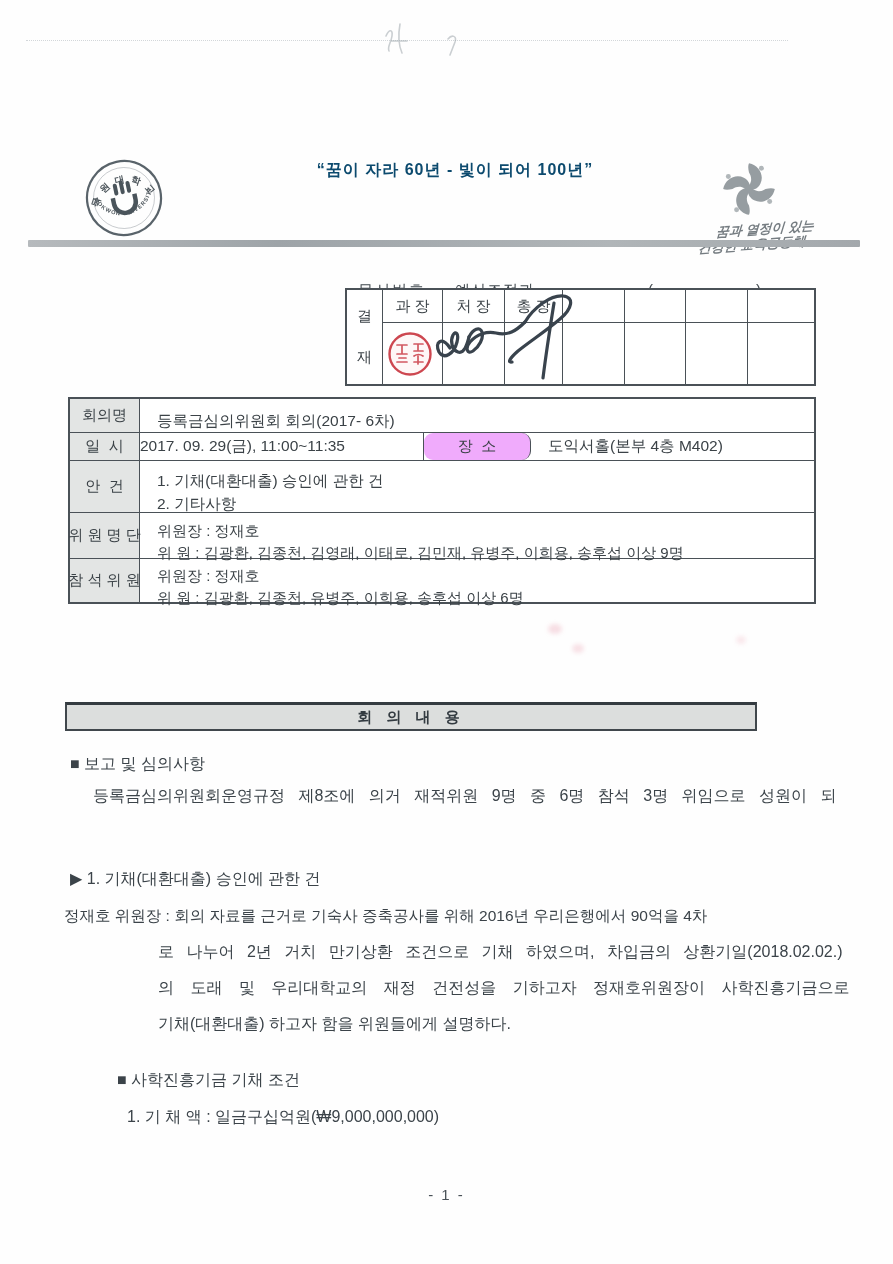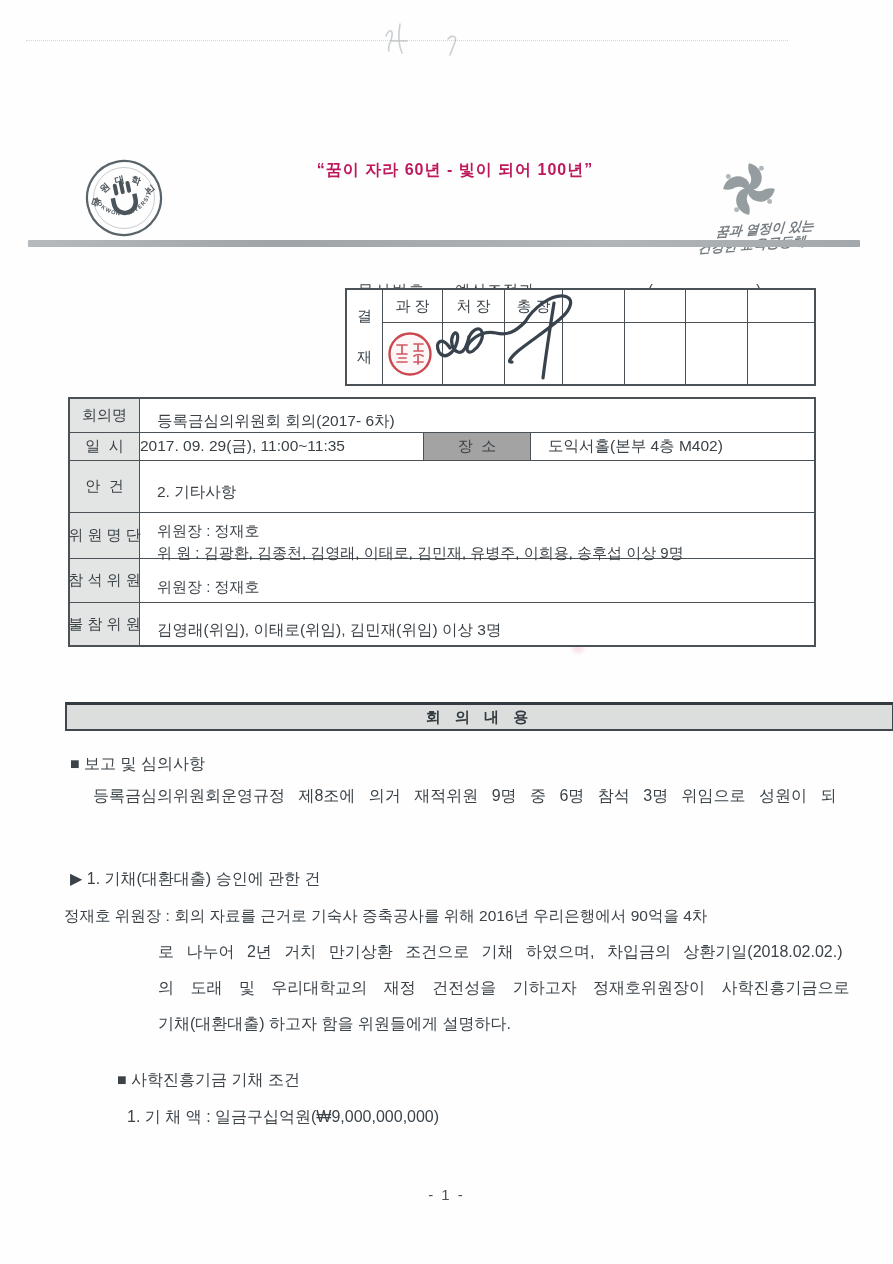--- a/index.html
+++ b/index.html
@@ -10,21 +10,21 @@
   }
   .abs{position:absolute; white-space:nowrap;}
 
   
   .dotted-line{position:absolute; top:40px; left:26px; width:762px; height:0;
     border-top:1px dotted #c5cbcf; opacity:.75;}
   .smudge{position:absolute; border-radius:50%; filter:blur(2px);}
 
   
   .slogan{position:absolute; left:240px; top:160px; width:430px; text-align:center;
-    font-size:16px; font-weight:bold; letter-spacing:1px; color:#be185d;}
+    font-size:16px; font-weight:bold; letter-spacing:1px; color:#0c4a6e;}
   .doc-title{position:absolute; left:240px; top:186px; width:430px; text-align:center;
     font-size:37px; font-weight:bold; letter-spacing:8px; color:#49525a;}
   .gray-rule{position:absolute; left:28px; top:240px; width:832px; height:7px;
     background:linear-gradient(90deg,#b6babd,#9ea4a8 30%,#b0b5b8 70%,#a3a8ac); border-radius:1px;}
   .logo-callig{position:absolute; font-size:13px; font-weight:bold; font-style:italic;
     color:#767d82; transform:rotate(-4deg) skewX(-8deg);}
 
   
   .docnum{font-size:15px; color:#3f474d; top:259px;margin-top:22px;}
 
@@ -45,26 +45,26 @@
     border:2px solid #4a5157; background:#fff; font-size:15.5px; color:#3b4247;}
   .itr{display:flex; border-top:1.5px solid #4a5157; box-sizing:border-box;}
   .itr:first-child{border-top:none;}
   .lbl{width:69px; flex:0 0 69px; background:#e3e5e4; border-right:1.5px solid #4a5157;
     display:flex; align-items:center; justify-content:center; text-align:center;
     font-size:15px; white-space:pre;}
   .val{flex:1; display:flex; flex-direction:column; justify-content:center;
     padding:15px 8px 3px 17px; line-height:1.45; white-space:nowrap;}
   .dtcell{flex:0 0 283px; display:flex; align-items:center; 
     border-right:1.5px solid #4a5157; white-space:nowrap;}
-  .placelbl{flex:0 0 106px; background:#a3a3a3; border-right:1.5px solid #4a5157;
-    display:flex; align-items:center; justify-content:center; font-size:15px; white-space:pre;}
+  .placelbl{flex:0 0 106px; background:#f0abfc; border-right:1.5px solid #4a5157;
+    display:flex; align-items:center; justify-content:center; font-size:15px; white-space:pre;border-radius:9px;}
   .placeval{flex:1; display:flex; align-items:center; padding-left:17px; white-space:nowrap;}
 
   
-  .section-box{position:absolute; left:65px; top:702px; width:829px; height:29px;
+  .section-box{position:absolute; left:65px; top:702px; width:692px; height:29px;
     box-sizing:border-box; background:#dcdedd; border:2px solid #40474c; border-top:3px solid #343b40;
     display:flex; align-items:center; justify-content:center;
     font-size:15px; font-weight:bold; letter-spacing:5px; color:#333b41;}
   .bodyline{position:absolute; font-size:16px; color:#3b4349; white-space:nowrap;}
   .ws8{word-spacing:8px;} .ws9{word-spacing:9px;} .ws12{word-spacing:12px;}
   .footer{position:absolute; top:1186px; left:0; width:100%; text-align:center;
     font-size:15px; letter-spacing:2px; color:#4a5258;}
 </style>
 </head>
 <body>
@@ -175,41 +175,37 @@
     </div>
     <div class="itr" style="height:28px;">
       <div class="lbl">일  시</div>
       <div class="dtcell">2017. 09. 29(금), 11:00~11:35</div>
       <div class="placelbl">장  소</div>
       <div class="placeval">도익서홀(본부 4층 M402)</div>
     </div>
     <div class="itr" style="height:52px;">
       <div class="lbl">안  건</div>
       <div class="val">
+        <span>1. 기채(대환대출) 승인에 관한 건</span>
         <span>2. 기타사항</span>
       </div>
     </div>
     <div class="itr" style="height:46px;">
       <div class="lbl">위 원 명 단</div>
       <div class="val" style="font-size:15px;">
         <span>위원장 : 정재호</span>
         <span>위  원 : 김광환, 김종천, 김영래, 이태로, 김민재, 유병주, 이희용, 송후섭 이상 9명</span>
       </div>
     </div>
     <div class="itr" style="height:44px;">
       <div class="lbl">참 석 위 원</div>
       <div class="val" style="font-size:15px;">
         <span>위원장 : 정재호</span>
+        <span>위  원 : 김광환, 김종천, 유병주, 이희용, 송후섭 이상 6명</span>
       </div>
-    </div>
-    <div class="itr" style="height:43px;">
-      <div class="lbl">불 참 위 원</div>
-      <div class="val">
-          <span>김영래(위임), 이태로(위임), 김민재(위임) 이상 3명</span>
-        </div>
     </div>
   </div>
 
   <div class="section-box">회 의 내 용</div>
 
   <div class="bodyline" style="left:70px; top:754px;">■ 보고 및 심의사항</div>
   <div class="bodyline ws9" style="left:93px; top:786px;">등록금심의위원회운영규정 제8조에 의거 재적위원 9명 중 6명 참석 3명 위임으로 성원이 되</div>
 
   <div class="bodyline" style="left:70px; top:869px;">▶ 1. 기채(대환대출) 승인에 관한 건</div>
   <div class="bodyline" style="left:64px; top:906px; font-size:15.5px;">정재호 위원장 : 회의 자료를 근거로 기숙사 증축공사를 위해 2016년 우리은행에서 90억을 4차</div>

